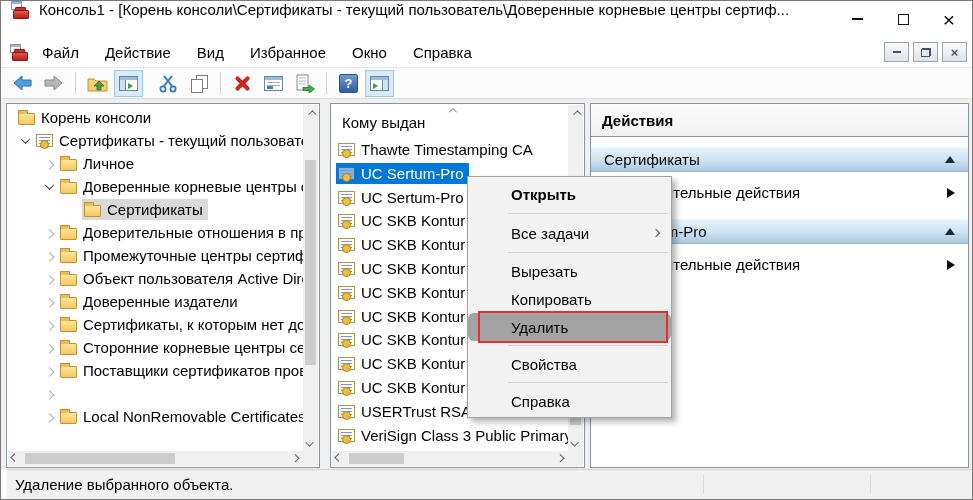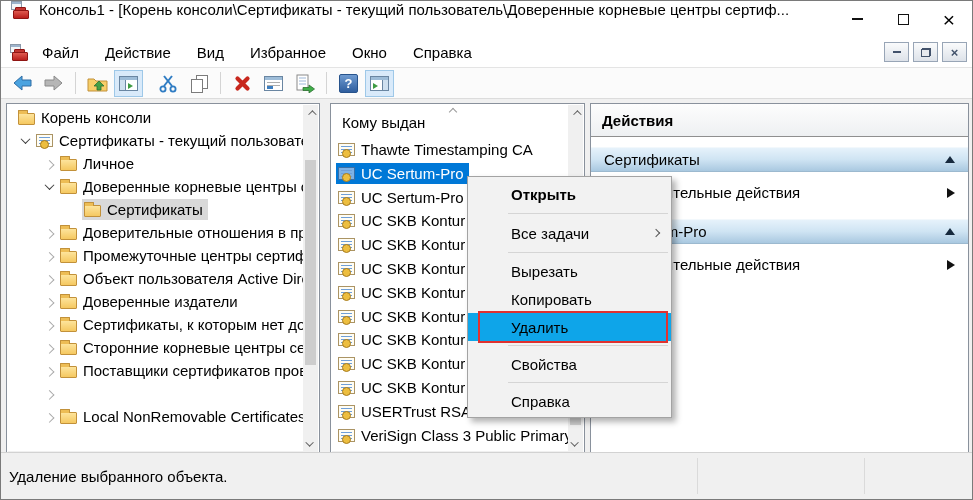--- a/index.html
+++ b/index.html
@@ -128,28 +128,28 @@
   .caret-right { width:0; height:0; border-top:5px solid transparent; border-bottom:5px solid transparent;
                  border-left:8px solid #111; }
   .act-sp1 { height:10px; } .act-sp2 { height:12px; }
 
   
   .cmenu { position:absolute; left:466px; top:175px; width:205px; background:#f2f2f2;
            border:1px solid #a3a3a3; box-shadow:4px 4px 6px rgba(0,0,0,.30); padding:2px 0; z-index:10; }
   .mi { height:28px; display:flex; align-items:center; padding:0 12px 0 43px; white-space:nowrap; }
   .mi.h30 { height:30px; }
   .mi.bold { font-weight:bold; }
-  .mi.hl { background:#0ea5e9; }
+  .mi.hl { background:#a3a3a3;border-radius:6px; }
   .msep { height:1px; background:#d5d5d5; margin:4px 3px 4px 40px; }
   .subarrow { margin-left:auto; width:6px; height:6px; border-top:1.4px solid #555; border-right:1.4px solid #555;
               transform:rotate(45deg); }
   .redrect { position:absolute; left:10px; right:3px; top:134px; height:32px; border:2px solid #e0312f; pointer-events:none; }
 
   
-  .status { position:absolute; left:0; right:0; bottom:0; height:47px; background:#f0f0f0;
+  .status { position:absolute; left:6px; right:0; bottom:0; height:30px; background:#f0f0f0;
             border-top:1px solid #d2d2d2; display:flex; align-items:center; padding-left:8px; }
   .sdiv { position:absolute; top:5px; bottom:5px; width:1px; background:#dadada; }
 
   svg { display:block; }
 </style>
 </head>
 <body>
 
 <div class="w">
 

